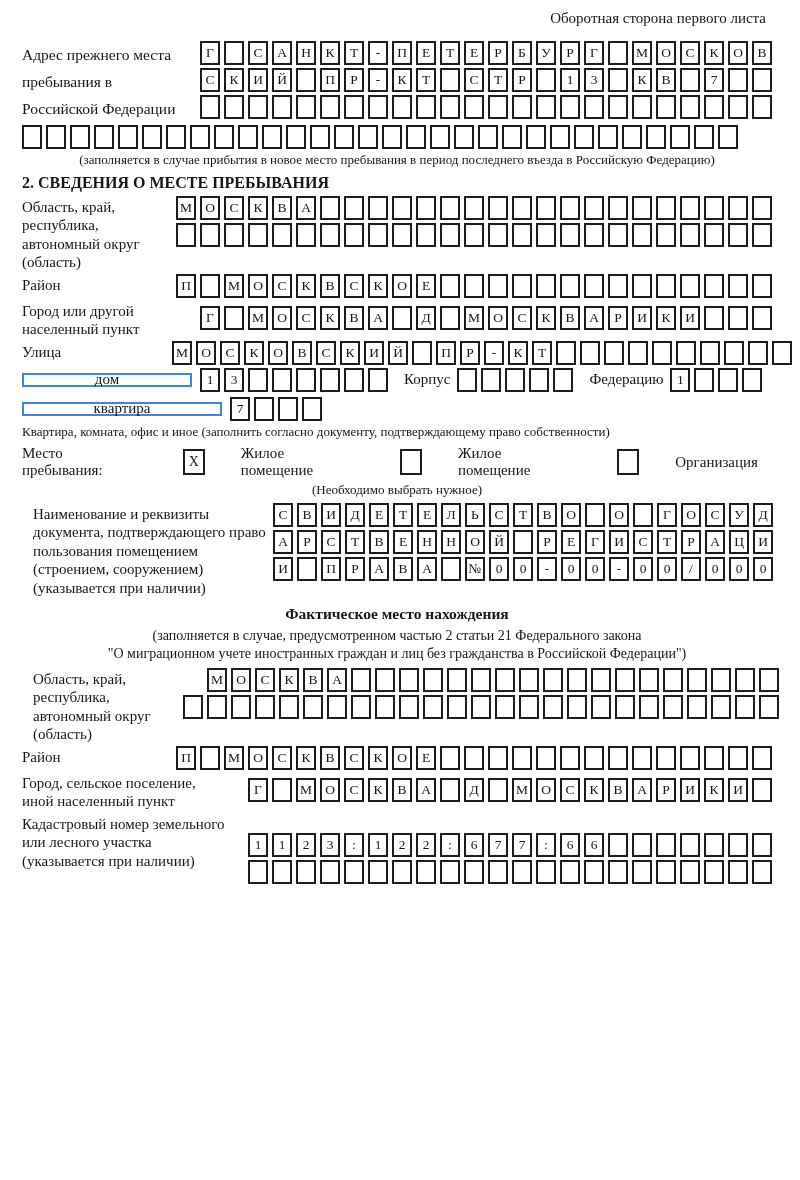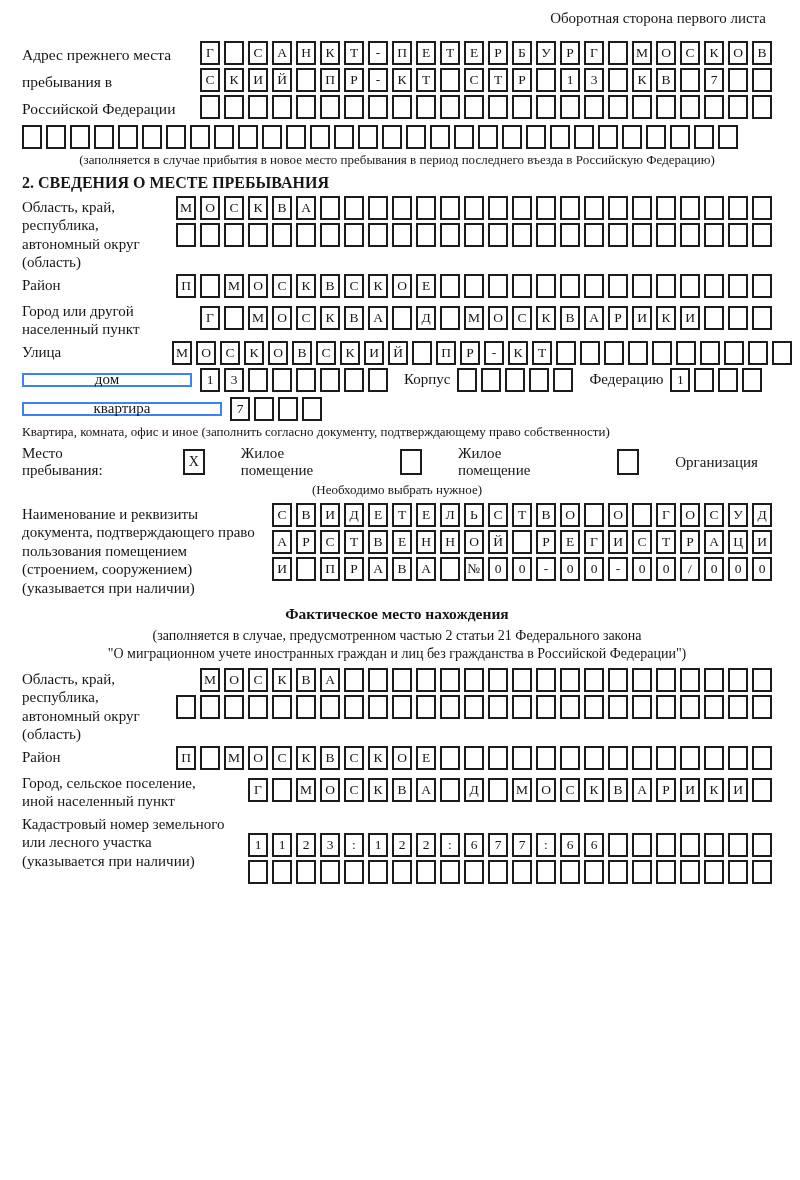--- a/index.html
+++ b/index.html
@@ -39,21 +39,21 @@
   .apt-row{display:flex;align-items:center;margin-top:5px;}
   .gap8{margin-left:8px;}
 
   .stay-row{display:flex;align-items:center;margin-top:5px;font-size:15px;gap:28px;}
   .checkbox{box-sizing:border-box;flex:none;width:22px;height:26px;border:2px solid #1c1c1c;
             display:flex;align-items:center;justify-content:center;font-size:14px;}
   .stay-label{margin:0 14px 0 8px;}
 
   .mt6{margin-top:6px;}
   .mt20{margin-top:20px;}
-  .mt4{margin-top:4px;}
+  .mt4{margin-top:4px;margin-left:11px;}
 
   .actual-note{text-align:center;font-size:14px;line-height:1.3;}
 
   .stamp-wrap{margin-left:378px;width:366px;margin-top:4px;}
   .stamp-box{box-sizing:border-box;width:366px;height:168px;border:2px solid #1c1c1c;}
   .stamp-caption{font-size:14.5px;line-height:1.35;text-align:center;margin-top:4px;}
 </style>
 </head>
 <body>
 

